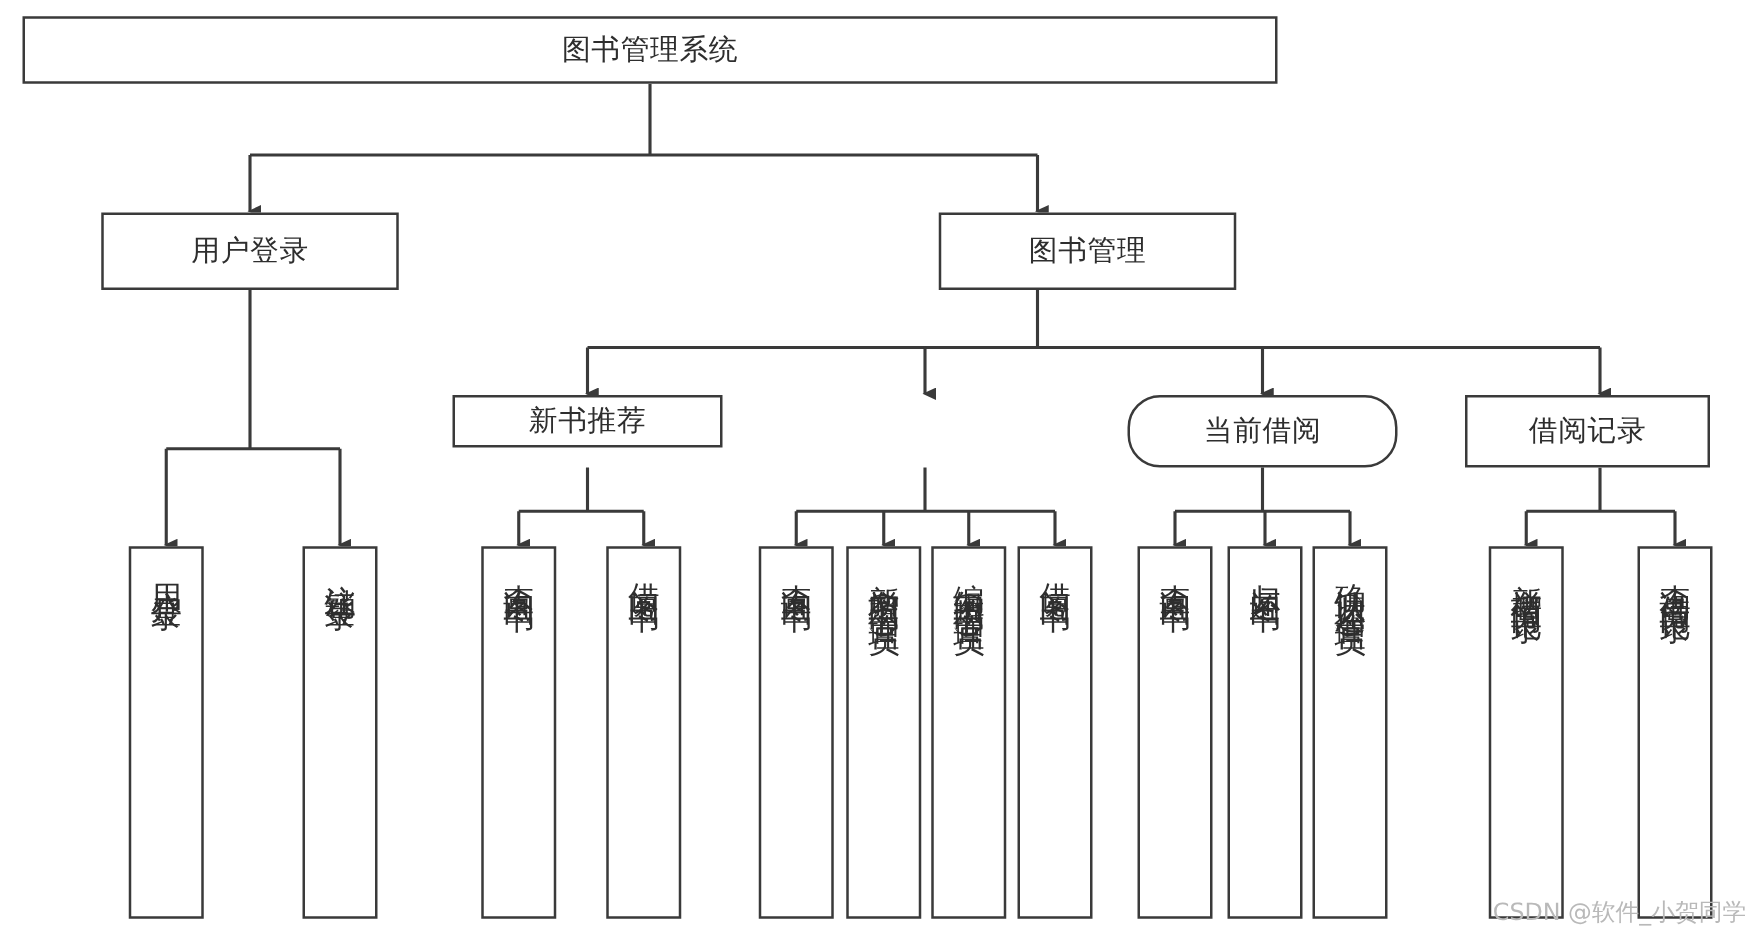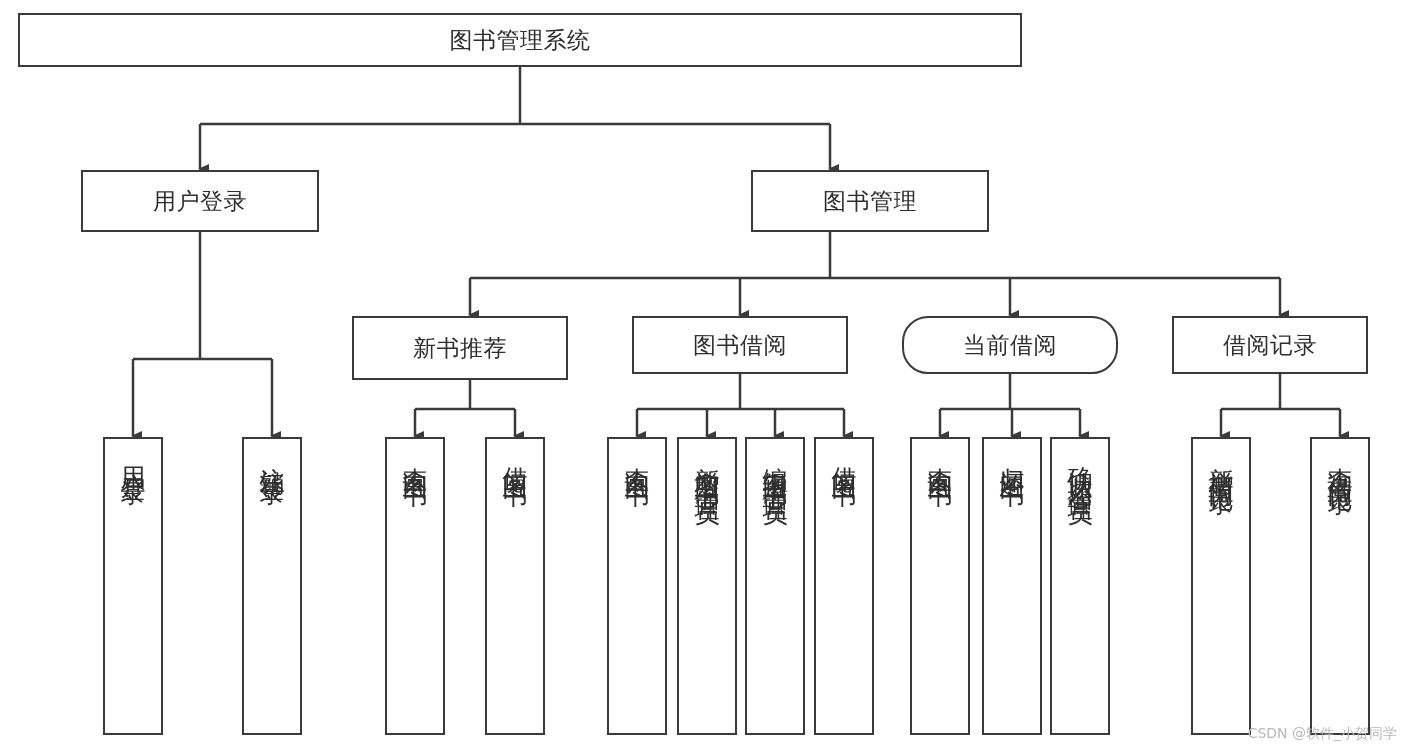--- a/index.html
+++ b/index.html
@@ -62,21 +62,21 @@
     text-orientation: upright;
     font-size: 25px;
     line-height: 1.0;
     letter-spacing: 5px;
     white-space: nowrap;
   }
   #watermark {
     position: absolute;
     right: 8px;
     bottom: 4px;
-    font-size: 14px;
+    font-size: 19px;
     color: #b9b9b9;
     z-index: 5;
     white-space: nowrap;
   }
 </style>
 </head>
 <body>
 
 <div id="canvas">
 
@@ -127,25 +127,22 @@
     <span class="lbl">图书管理系统</span>
   </div>
 
   <div class="node h" style="left: 81px; top: 170px; width: 238px; height: 62px;">
     <span class="lbl">用户登录</span>
   </div>
   <div class="node h" style="left: 711px; top: 170px; width: 238px; height: 62px; margin-left: 40px;">
     <span class="lbl">图书管理</span>
   </div>
 
-  <div class="node h" style="left: 352px; top: 316px; width: 216px; height: 64px;">
+  <div class="node h" style="left: 362px; top: 316px; width: 216px; height: 42px;">
     <span class="lbl">新书推荐</span>
-  </div>
-  <div class="node h" style="left: 632px; top: 316px; width: 216px; height: 58px;">
-    <span class="lbl">图书借阅</span>
   </div>
   <div class="node h" style="left: 902px; top: 316px; width: 216px; height: 58px; border-radius: 26px;">
     <span class="lbl">当前借阅</span>
   </div>
   <div class="node h" style="left: 1172px; top: 316px; width: 196px; height: 58px; align-items: center;">
     <span class="lbl">借阅记录</span>
   </div>
 
   <div class="node v" style="left: 103px; top: 437px; width: 60px; height: 298px;">
     <span class="lbl">用户登录</span>

